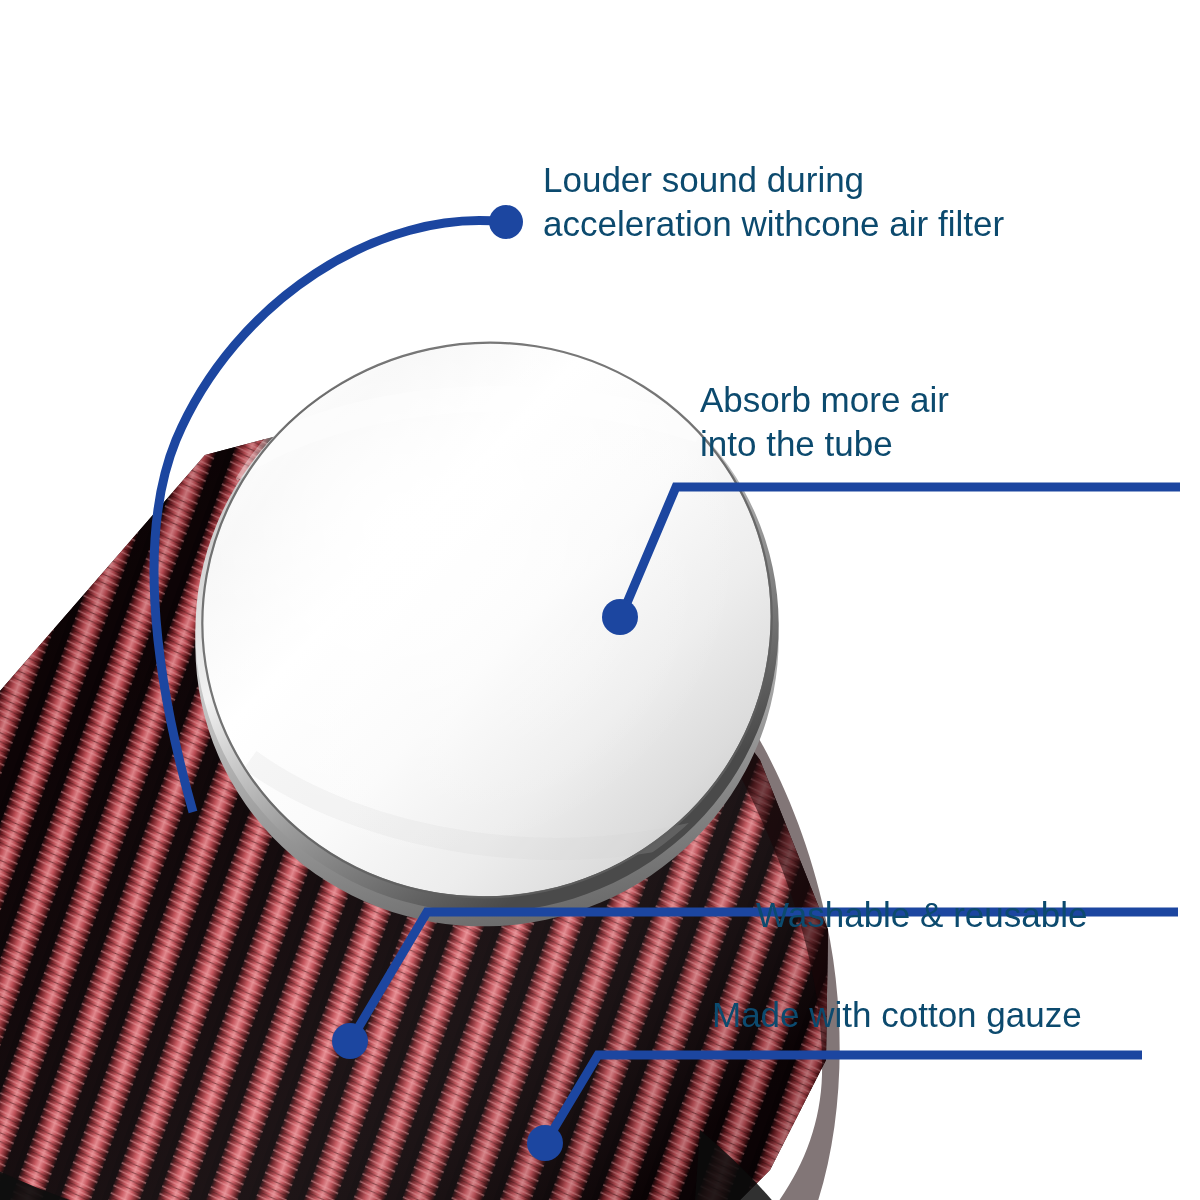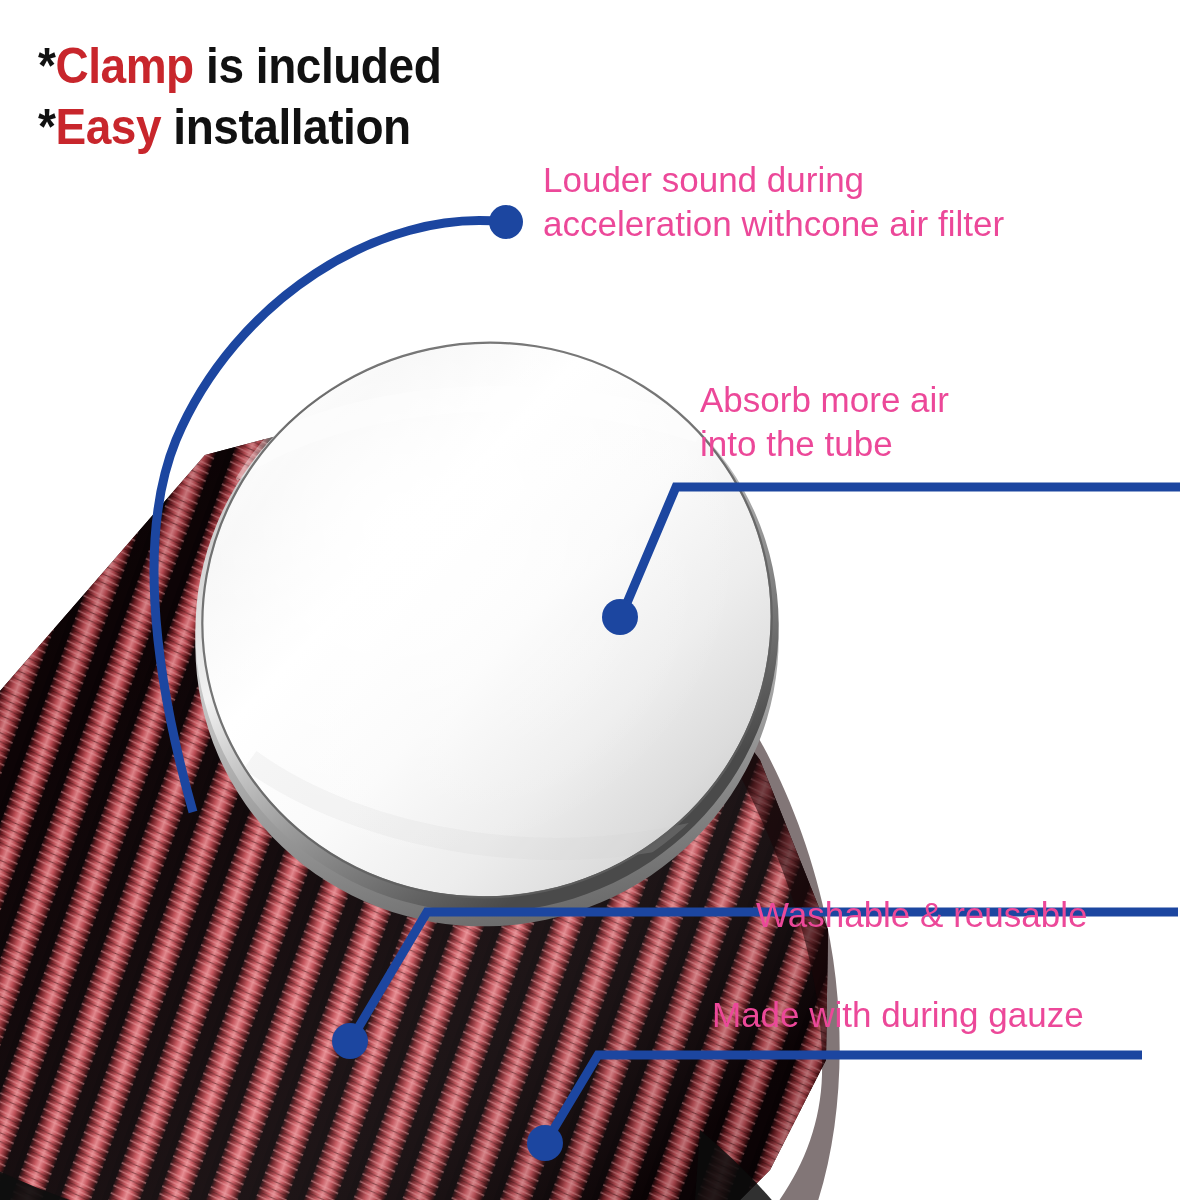--- a/index.html
+++ b/index.html
@@ -36,21 +36,21 @@
     transform-origin: left center;
   }
   .hl-star { color: #111111; }
   .hl-accent { color: #c8262c; }
   .hl-rest { color: #111111; }
 
   
   .callout {
     position: absolute;
     z-index: 40;
-    color: #ec4899;
+    color: #0c4a6e;
     font-family: "Liberation Sans", sans-serif;
     font-size: 35px;
     line-height: 1.26;
     white-space: pre-line;
   }
   #callout-louder {
     left: 543px;
     top: 158px;
     text-align: left;
   }
@@ -230,32 +230,24 @@
       <path d="M 1142 1055 L 598 1055 L 546 1142"></path>
     </g>
     <g fill="#1c46a0">
       <circle cx="506" cy="222" r="17"></circle>
       <circle cx="620" cy="617" r="18"></circle>
       <circle cx="350" cy="1041" r="18"></circle>
       <circle cx="545" cy="1143" r="18"></circle>
     </g>
   </svg>
 
-  <div class="headline">
-    <div class="headline-line">
-      <span class="hl-star">*</span><span class="hl-accent">Clamp</span><span class="hl-rest"> is included</span>
-    </div>
-    <div class="headline-line">
-      <span class="hl-star">*</span><span class="hl-accent">Easy</span><span class="hl-rest"> installation</span>
-    </div>
-  </div>
 
   <div class="callout" id="callout-louder">Louder sound during
 acceleration withcone air filter</div>
 
   <div class="callout" id="callout-absorb">Absorb more air
 into the tube</div>
 
   <div class="callout" id="callout-washable">Washable &amp; reusable</div>
 
-  <div class="callout" id="callout-gauze">Made with during gauze</div>
+  <div class="callout" id="callout-gauze">Made with cotton gauze</div>
 
 </div>
 
 </body></html>

